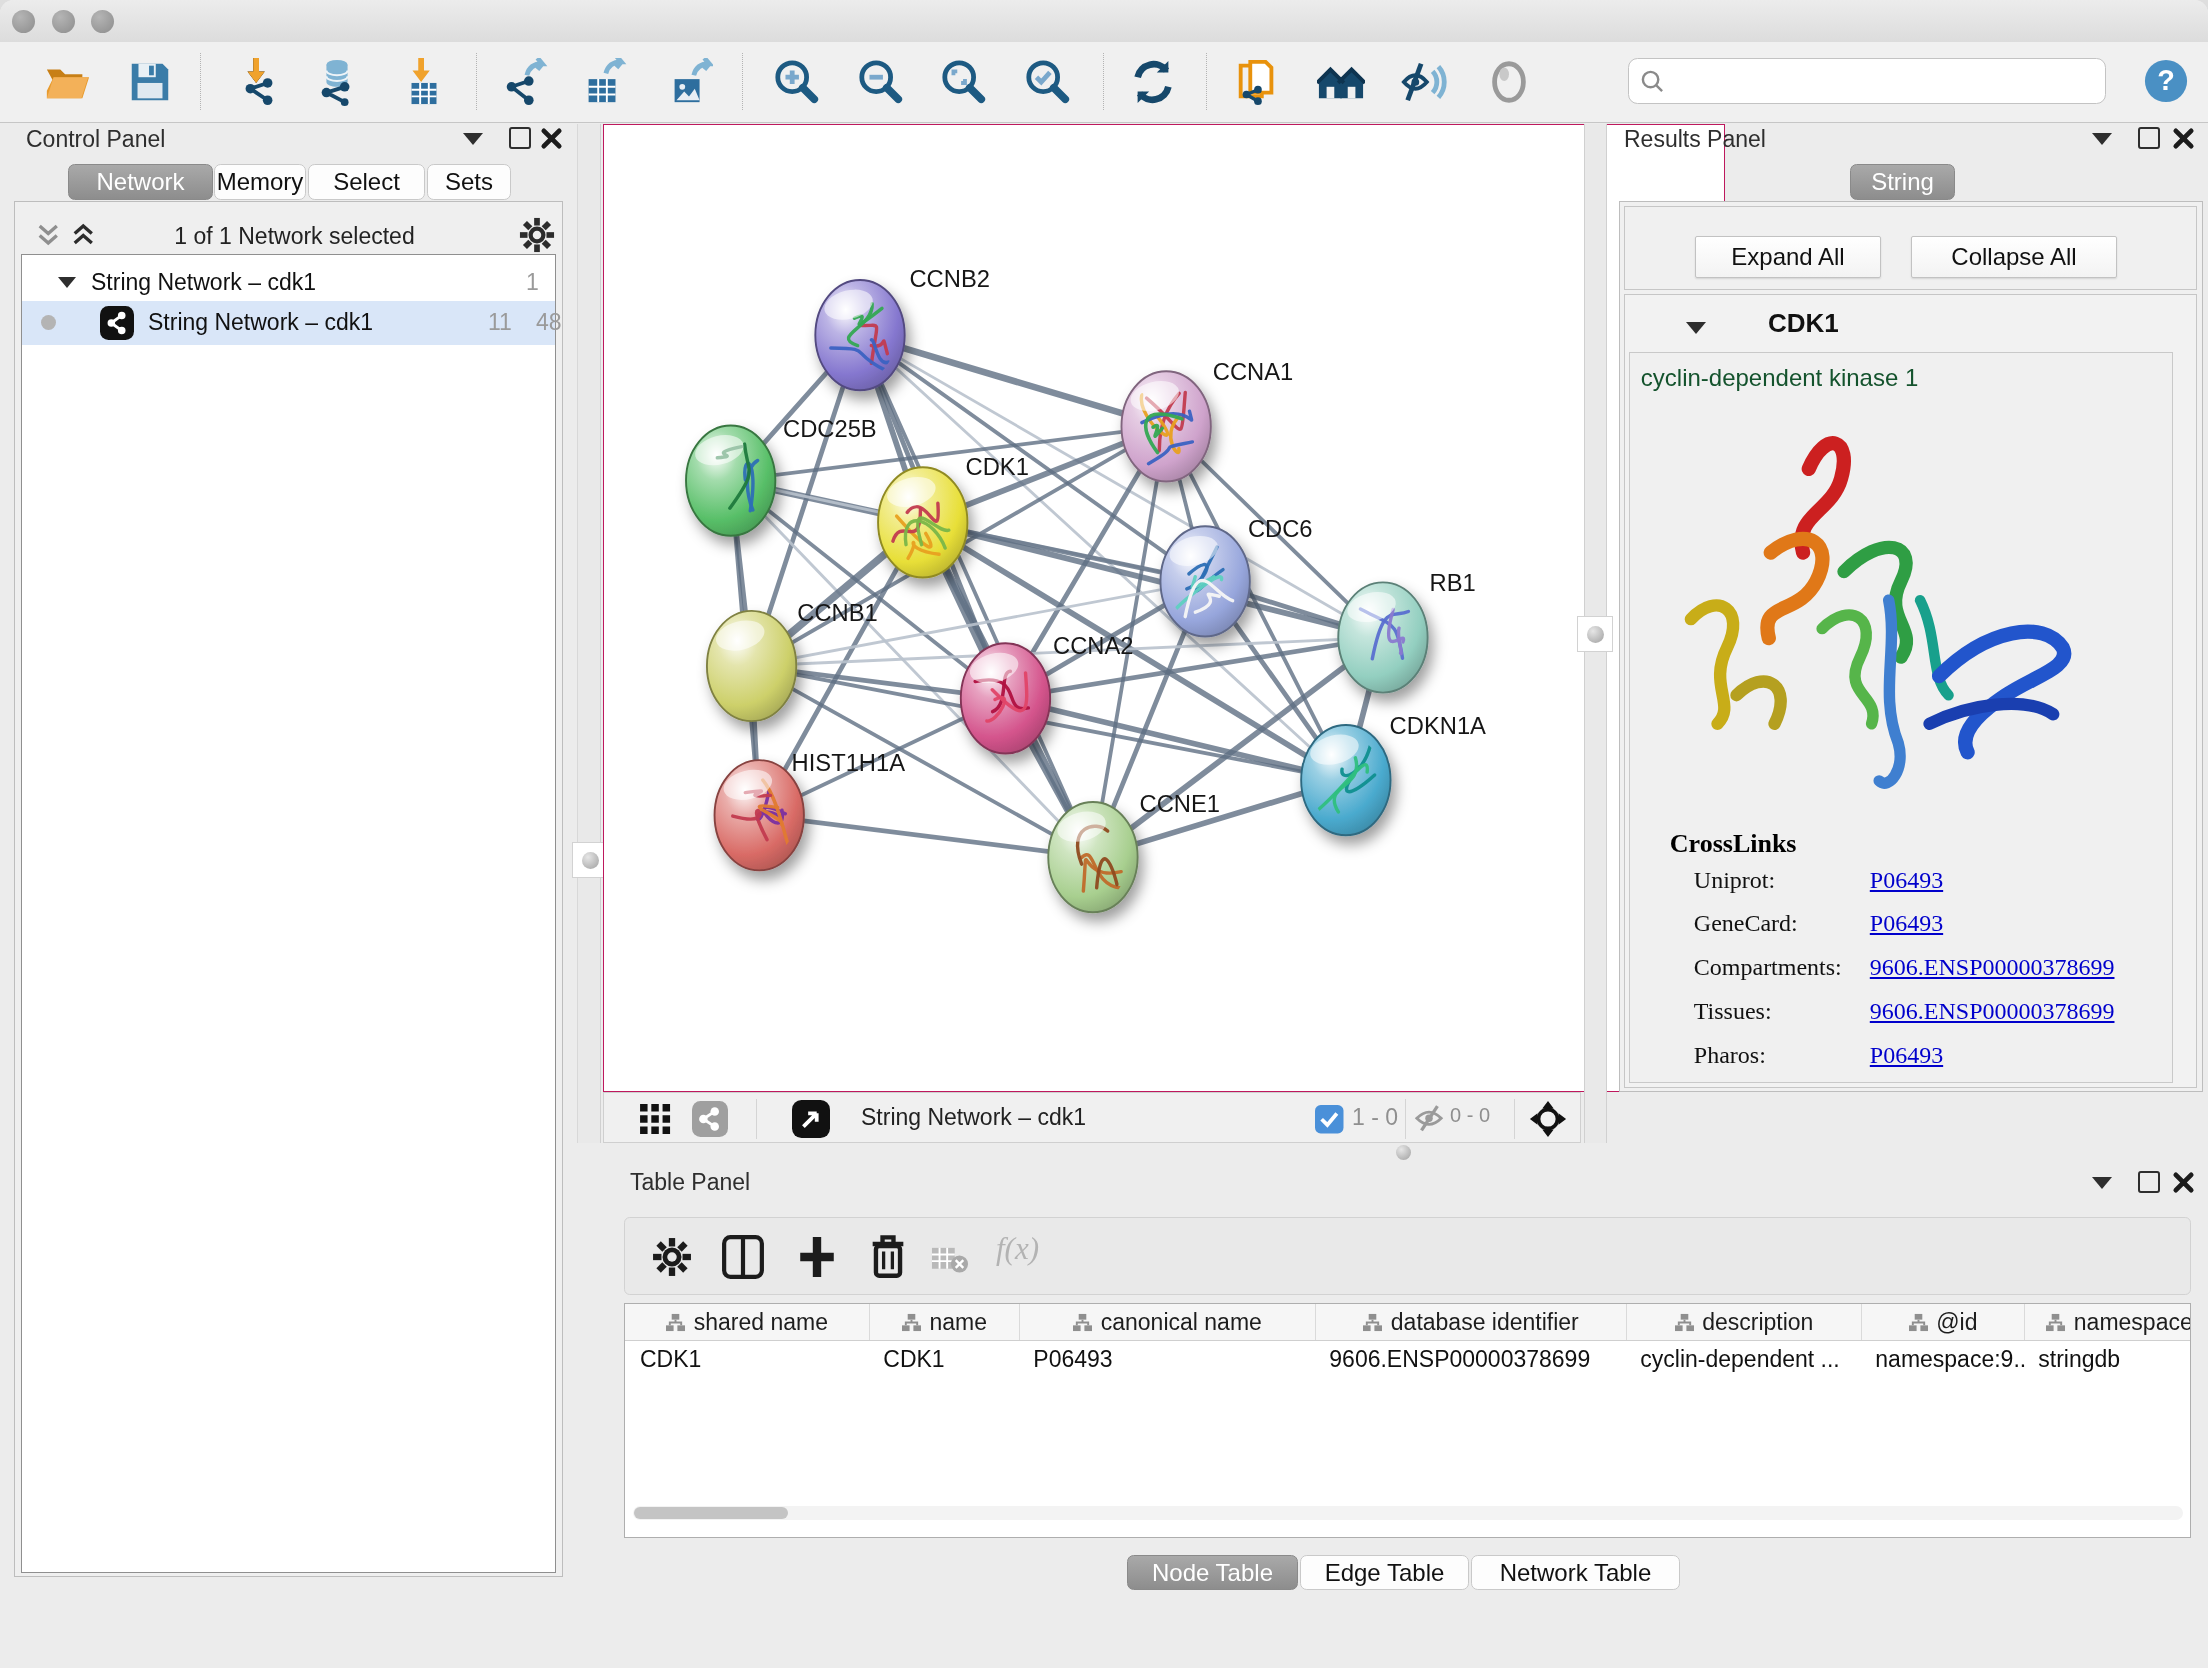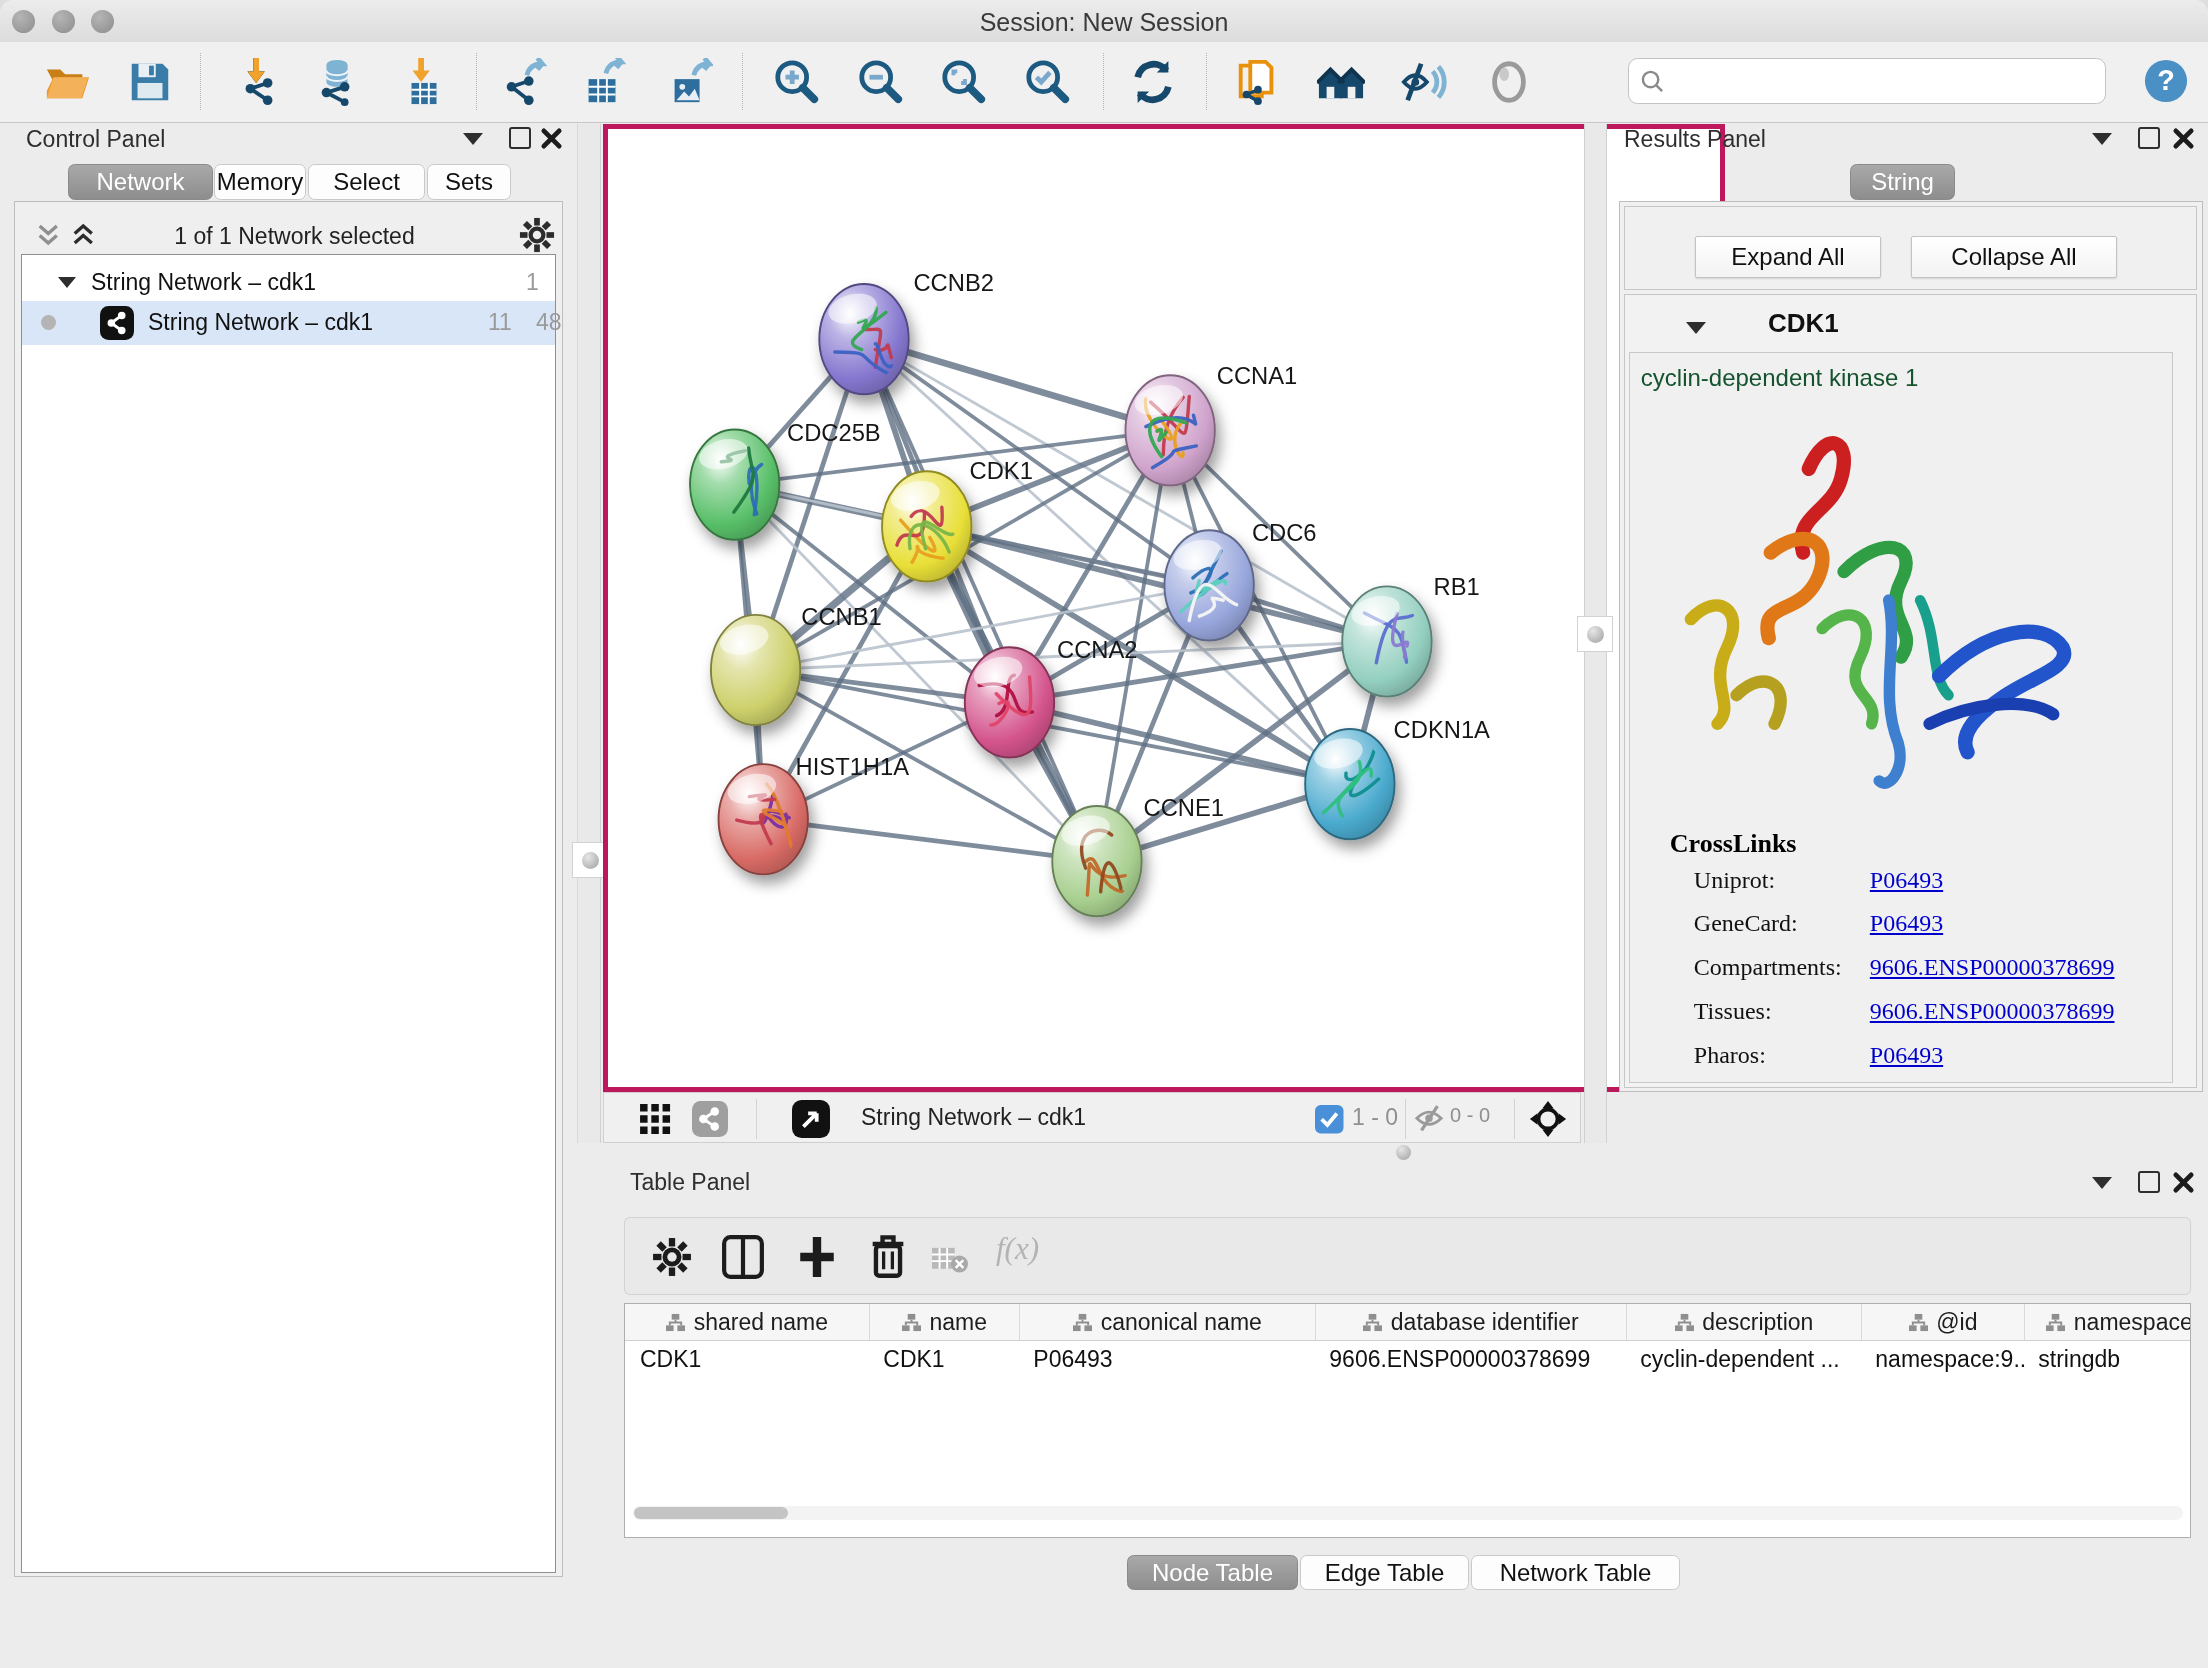--- a/index.html
+++ b/index.html
@@ -52,21 +52,20 @@
 </style>
 </head>
 <body>
 
 <div id="app">
 
   <div class="abs titlebar">
     <div class="abs tl" style="left:12.4px;"></div>
     <div class="abs tl" style="left:52px;"></div>
     <div class="abs tl" style="left:91px;"></div>
-    <div class="abs wtitle">Session: New Session</div>
   </div>
 
   <div class="abs toolbar">
     <div class="abs tbtn" style="left:43px;">
       <svg width="48" height="48" viewBox="0 0 50 50">
         <path d="M4 12h14l5 5h18v6H10z" fill="#c77f16"></path>
           <path d="M4 12v30h37l7-22H11l-7 14z" fill="#e89b2e"></path>
         <path d="M11 20h36l-7 22H4z" fill="#f3b159"></path>
         </svg>
     </div>
@@ -284,21 +283,21 @@
       <span class="abs count" style="left:466px;top:7.6px;">11</span>
       <span class="abs count" style="left:514px;top:7.6px;text-align:center;">48</span>
     </div>
   </div>
 
   <div class="abs" style="left:577px;top:124px;width:22px;height:1020px;background:#e9e9e9;border-left:1px solid #d8d8d8;border-right:1px solid #d0d0d0;"></div>
   <div class="abs handle-sq" style="left:572px;top:842px;">
       <div class="splitter-dot"></div>
     </div>
 
-  <div class="abs" style="left:603px;top:124px;width:1122px;height:968px;background:#ffffff;border:5px solid #be185d;box-sizing:border-box;">
+  <div class="abs" style="left:603px;top:124px;width:1122px;height:968px;background:#ffffff;border:1px solid #be185d;box-sizing:border-box;">
     <svg id="netsvg" width="976" height="966" viewBox="0 0 1026 1016">
         <defs>
           <filter id="nshadow" x="-40%" y="-40%" width="180%" height="180%">
             <feDropShadow dx="5" dy="9" stdDeviation="7" flood-color="#000" flood-opacity="0.38"></feDropShadow>
           </filter>
           <clipPath id="ballclip">
             <ellipse cx="0" cy="0" rx="38" ry="48"></ellipse>
           </clipPath>
           <radialGradient id="g0" cx="0.34" cy="0.27" r="0.95">
             <stop offset="0%" stop-color="#ffffff"></stop>

